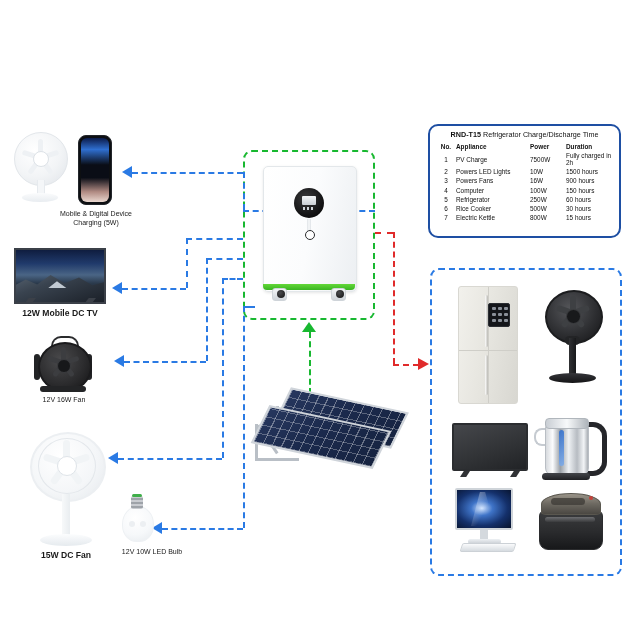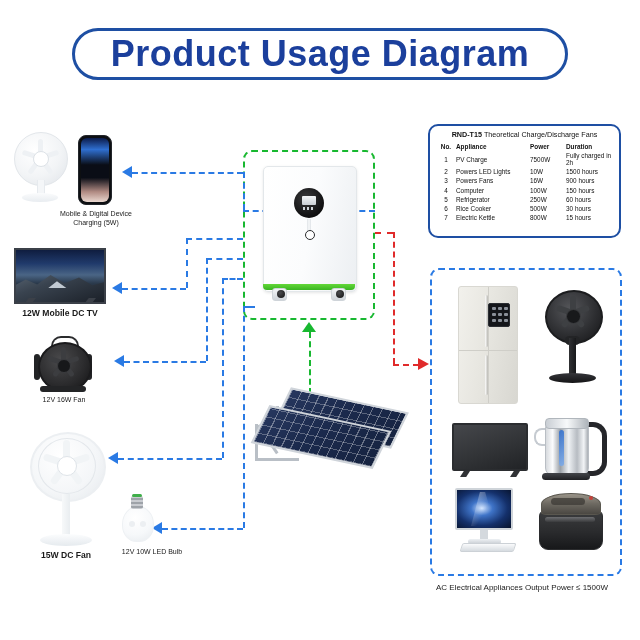--- a/index.html
+++ b/index.html
@@ -227,27 +227,24 @@
       background:linear-gradient(#f3f5f7,#cfd4d9);border:1px solid #cfd4d9;}
   .ess .wheel.l{left:9px;} .ess .wheel.r{right:9px;}
   .ess .wheel i{position:absolute;right:1px;top:1px;width:8px;height:8px;border-radius:50%;
       background:radial-gradient(circle at 40% 35%,#4a4b4e,#111);}
 </style>
 </head>
 <body>
 
 <div id="canvas">
 
-  <div class="title-pill">
-    <span>Product Usage Diagram</span>
-  </div>
 
   <div class="table-card">
     <div class="table-title">
-      <b>RND-T15</b><span> Theoretical Charge/Discharge Fans</span>
+      <b>RND-T15</b><span> Refrigerator Charge/Discharge Time</span>
     </div>
     <table class="spec">
       <thead>
         <tr>
           <th class="c-no">No.</th>
           <th class="c-ap">Appliance</th>
           <th class="c-pw">Power</th>
           <th class="c-du">Duration</th>
         </tr>
       </thead>
@@ -492,15 +489,14 @@
   </div>
 
   <div class="dev rice" style="left:539px;top:493px;width:62px;height:58px;">
     <div class="body"></div>
     <div class="lid"></div>
     <div class="panelr"></div>
     <div class="dot"></div>
     <div class="slot"></div>
   </div>
 
-  <div class="lbl cap" style="left:406px;top:583px;width:232px;">AC Electrical Appliances Output Power ≤ 1500W</div>
 
 </div>
 
 </body></html>

